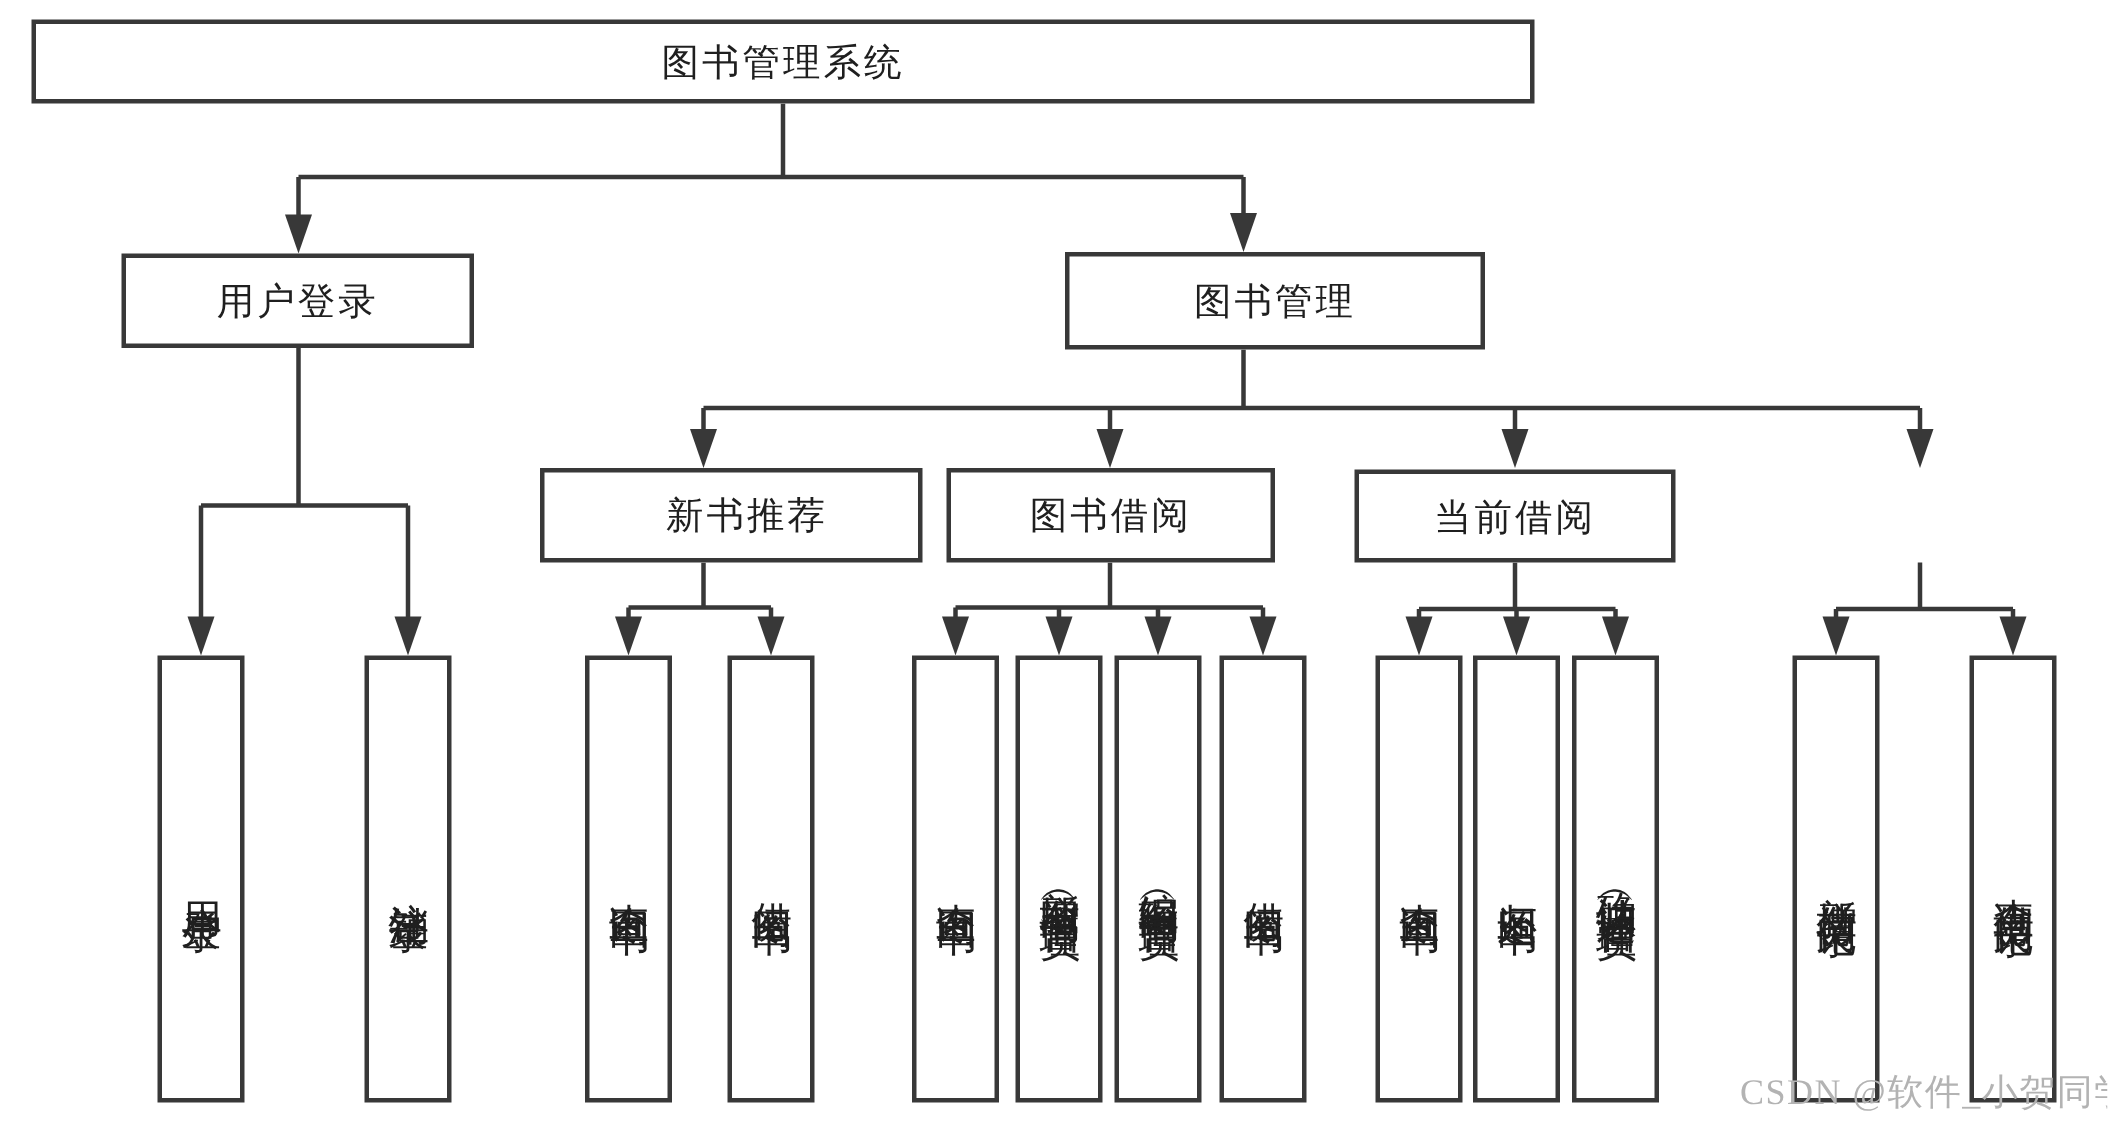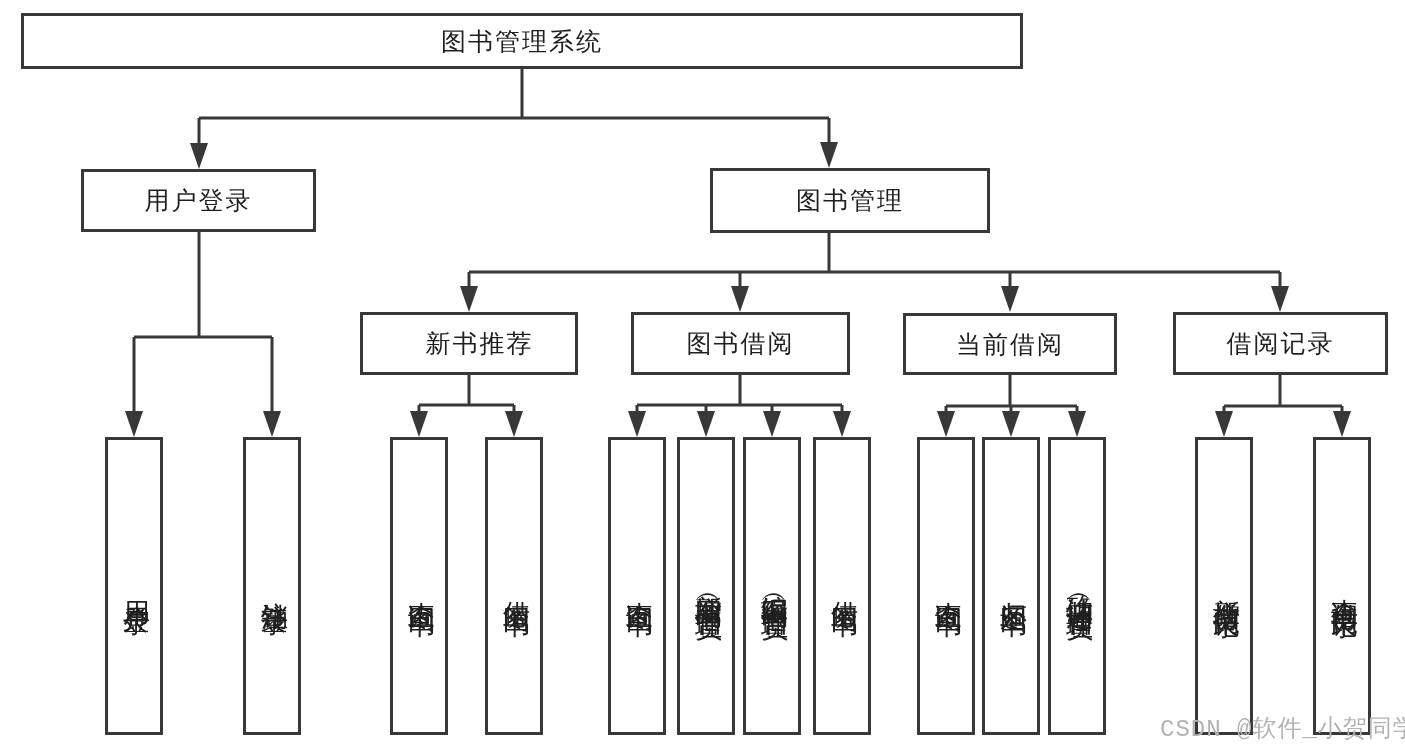--- a/index.html
+++ b/index.html
@@ -1,21 +1,21 @@
 <!DOCTYPE html>
 <html><head>
 <meta charset="utf-8">
 <style>
   html, body { margin: 0; padding: 0; background: #ffffff; }
   #canvas {
     position: relative;
     width: 1405px;
     height: 747px;
     background: #ffffff;
-    font-family: Liberation Mono, monospace;
+    font-family: Liberation Serif, serif;
     overflow: hidden;
   }
   #connector-layer {
     position: absolute;
     left: 0; top: 0;
     width: 1405px; height: 747px;
     pointer-events: none;
   }
   .node {
     position: absolute;
@@ -95,24 +95,23 @@
       <polygon points="1215,411 1233,411 1224,437"></polygon>
       <polygon points="1333,411 1351,411 1342,437"></polygon>
     </g>
   </svg>
 
   <div class="node hbox" style="left:21px; top:13px; width:1002px; height:56px;">图书管理系统</div>
 
   <div class="node hbox" style="left:81px; top:169px; width:235px; height:63px;">用户登录</div>
   <div class="node hbox" style="left:710px; top:168px; width:280px; height:65px;">图书管理</div>
 
-  <div class="node hbox" style="left:360px; top:312px; width:218px; height:63px;padding-left:21px;">新书推荐</div>
+  <div class="node hbox" style="left:360px; top:312px; width:255px; height:63px;padding-left:21px;">新书推荐</div>
   <div class="node hbox" style="left:631px; top:312px; width:219px; height:63px;">图书借阅</div>
   <div class="node hbox" style="left:903px; top:313px; width:214px; height:62px;">当前借阅</div>
-  <div class="node hbox" style="left:1173px; top:312px; width:215px; height:63px;">借阅记录</div>
 
   <div class="node vbox" style="left:105px;">用户登录</div>
   <div class="node vbox" style="left:243px;">注销登录</div>
 
   <div class="node vbox" style="left:390px;">查询图书</div>
   <div class="node vbox" style="left:485px;">借阅图书</div>
 
   <div class="node vbox" style="left:608px;">查询图书</div>
   <div class="node vbox" style="left:677px;">新增图书（管理员）</div>
   <div class="node vbox" style="left:743px;">编辑图书（管理员）</div>

